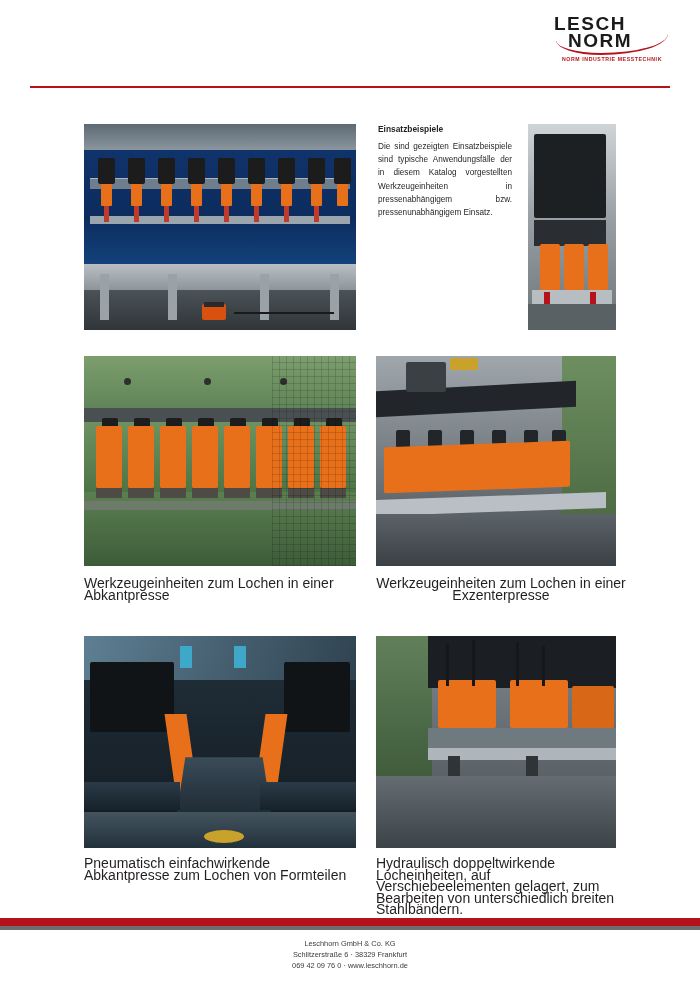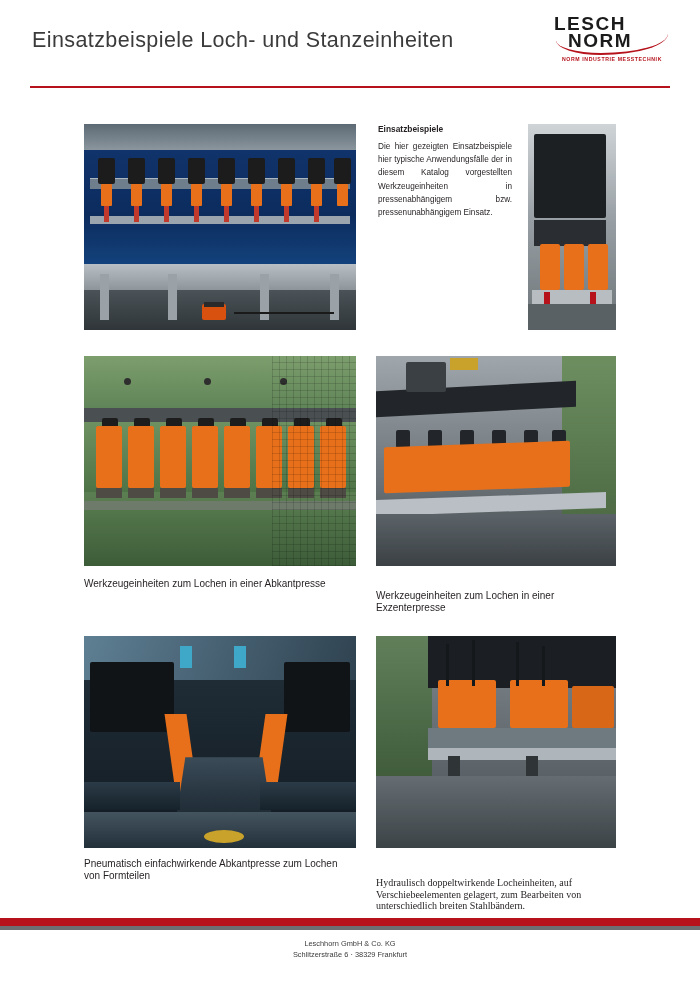--- a/index.html
+++ b/index.html
@@ -103,21 +103,21 @@
   }
 
   
   .photo {
     position: absolute;
     background: #777;
     overflow: hidden;
   }
   .cap {
     position: absolute;
-    font-size: 10px;
+    font-size: 14px;
     line-height: 11.5px;
     color: #231f20;
     font-family: "Liberation Sans", sans-serif;
   }
 
   
   .intro {
     position: absolute;
     left: 378px;
     top: 124px;
@@ -250,21 +250,20 @@
   .p6-floor { position:absolute; left:0; top:140px; width:240px; height:72px; background:linear-gradient(#656d72,#3c4347); }
   .p6-hose { position:absolute; width:3px; background:#15181b; }
   .p6-foot { position:absolute; top:120px; width:12px; height:26px; background:#2f3437; }
 </style>
 </head>
 <body>
 
 <div class="page">
 
   <div class="header">
-    <div class="header-title">Einsatzbeispiele Loch- und Stanzeinheiten</div>
 
     <div class="logo">
       <div class="logo-word">LESCH</div>
       <div class="logo-word second">NORM</div>
       <div class="logo-sweep"></div>
       <div class="logo-sub">NORM  INDUSTRIE  MESSTECHNIK</div>
     </div>
 
     <div class="header-rule"></div>
   </div>
@@ -312,21 +311,21 @@
     <div class="p1-leg" style="left:176px"></div>
     <div class="p1-leg" style="left:246px"></div>
 
     <div class="p1-box"></div>
     <div class="p1-boxtop"></div>
     <div class="p1-cable"></div>
   </div>
 
   <div class="intro">
     <div class="intro-title">Einsatzbeispiele</div>
-    <div class="intro-body">Die hier gezeigten Einsatzbeispiele hier typische Anwendungsfälle der in diesem Katalog vorgestellten Werkzeugeinheiten in pressenabhängigem bzw. pressenunabhängigem Einsatz.</div>
+    <div class="intro-body">Die sind gezeigten Einsatzbeispiele sind typische Anwendungsfälle der in diesem Katalog vorgestellten Werkzeugeinheiten in pressenabhängigem bzw. pressenunabhängigem Einsatz.</div>
   </div>
 
   <div class="photo" id="photo2">
     <div class="p2-bg"></div>
     <div class="p2-dark"></div>
     <div class="p2-dark2"></div>
     <div class="p2-orange" style="left:12px"></div>
     <div class="p2-orange" style="left:36px"></div>
     <div class="p2-orange" style="left:60px"></div>
     <div class="p2-silver"></div>
@@ -388,21 +387,21 @@
     <div class="p4-roller" style="left:52px"></div>
     <div class="p4-roller" style="left:84px"></div>
     <div class="p4-roller" style="left:116px"></div>
     <div class="p4-roller" style="left:148px"></div>
     <div class="p4-roller" style="left:176px"></div>
 
     <div class="p4-orange"></div>
     <div class="p4-plate"></div>
     <div class="p4-floor"></div>
   </div>
-  <div class="cap" style="left:376px; top:590px; width:250px;">Werkzeugeinheiten zum Lochen in einer Exzenterpresse</div>
+  <div class="cap" style="left:376px; top:578px; width:250px;text-align:center;">Werkzeugeinheiten zum Lochen in einer Exzenterpresse</div>
 
   <div class="photo" id="photo5">
     <div class="p5-bg"></div>
     <div class="p5-sky"></div>
     <div class="p5-cyl" style="left:96px"></div>
     <div class="p5-cyl" style="left:150px"></div>
     <div class="p5-black1"></div>
     <div class="p5-black2"></div>
     <div class="p5-orangeL"></div>
     <div class="p5-orangeR"></div>
@@ -424,24 +423,25 @@
     <div class="p6-hose" style="left:70px;  top:8px;  height:42px;"></div>
     <div class="p6-hose" style="left:96px;  top:4px;  height:46px;"></div>
     <div class="p6-hose" style="left:140px; top:6px;  height:44px;"></div>
     <div class="p6-hose" style="left:166px; top:10px; height:40px;"></div>
     <div class="p6-rail"></div>
     <div class="p6-strip"></div>
     <div class="p6-foot" style="left:72px"></div>
     <div class="p6-foot" style="left:150px"></div>
     <div class="p6-floor"></div>
   </div>
-  <div class="cap" style="left:376px; top:877px; width:250px;font-family:Liberation Serif, serif;">Hydraulisch doppeltwirkende Locheinheiten, auf Verschiebeelementen gelagert, zum Bearbeiten von unterschiedlich breiten Stahlbändern.</div>
+  <div class="cap" style="left:376px; top:858px; width:250px;">Hydraulisch doppeltwirkende Locheinheiten, auf Verschiebeelementen gelagert, zum Bearbeiten von unterschiedlich breiten Stahlbändern.</div>
 
   <div class="footer-bar"></div>
   <div class="footer-bar dark"></div>
   <div class="footer-block">
     <div class="footer-text">
       <div>Leschhorn GmbH &amp; Co. KG</div>
       <div>Schlitzerstraße 6 · 38329 Frankfurt</div>
+      <div>069 42 09 76 0 · www.leschhorn.de</div>
     </div>
   </div>
 
 </div>
 
 </body></html>

